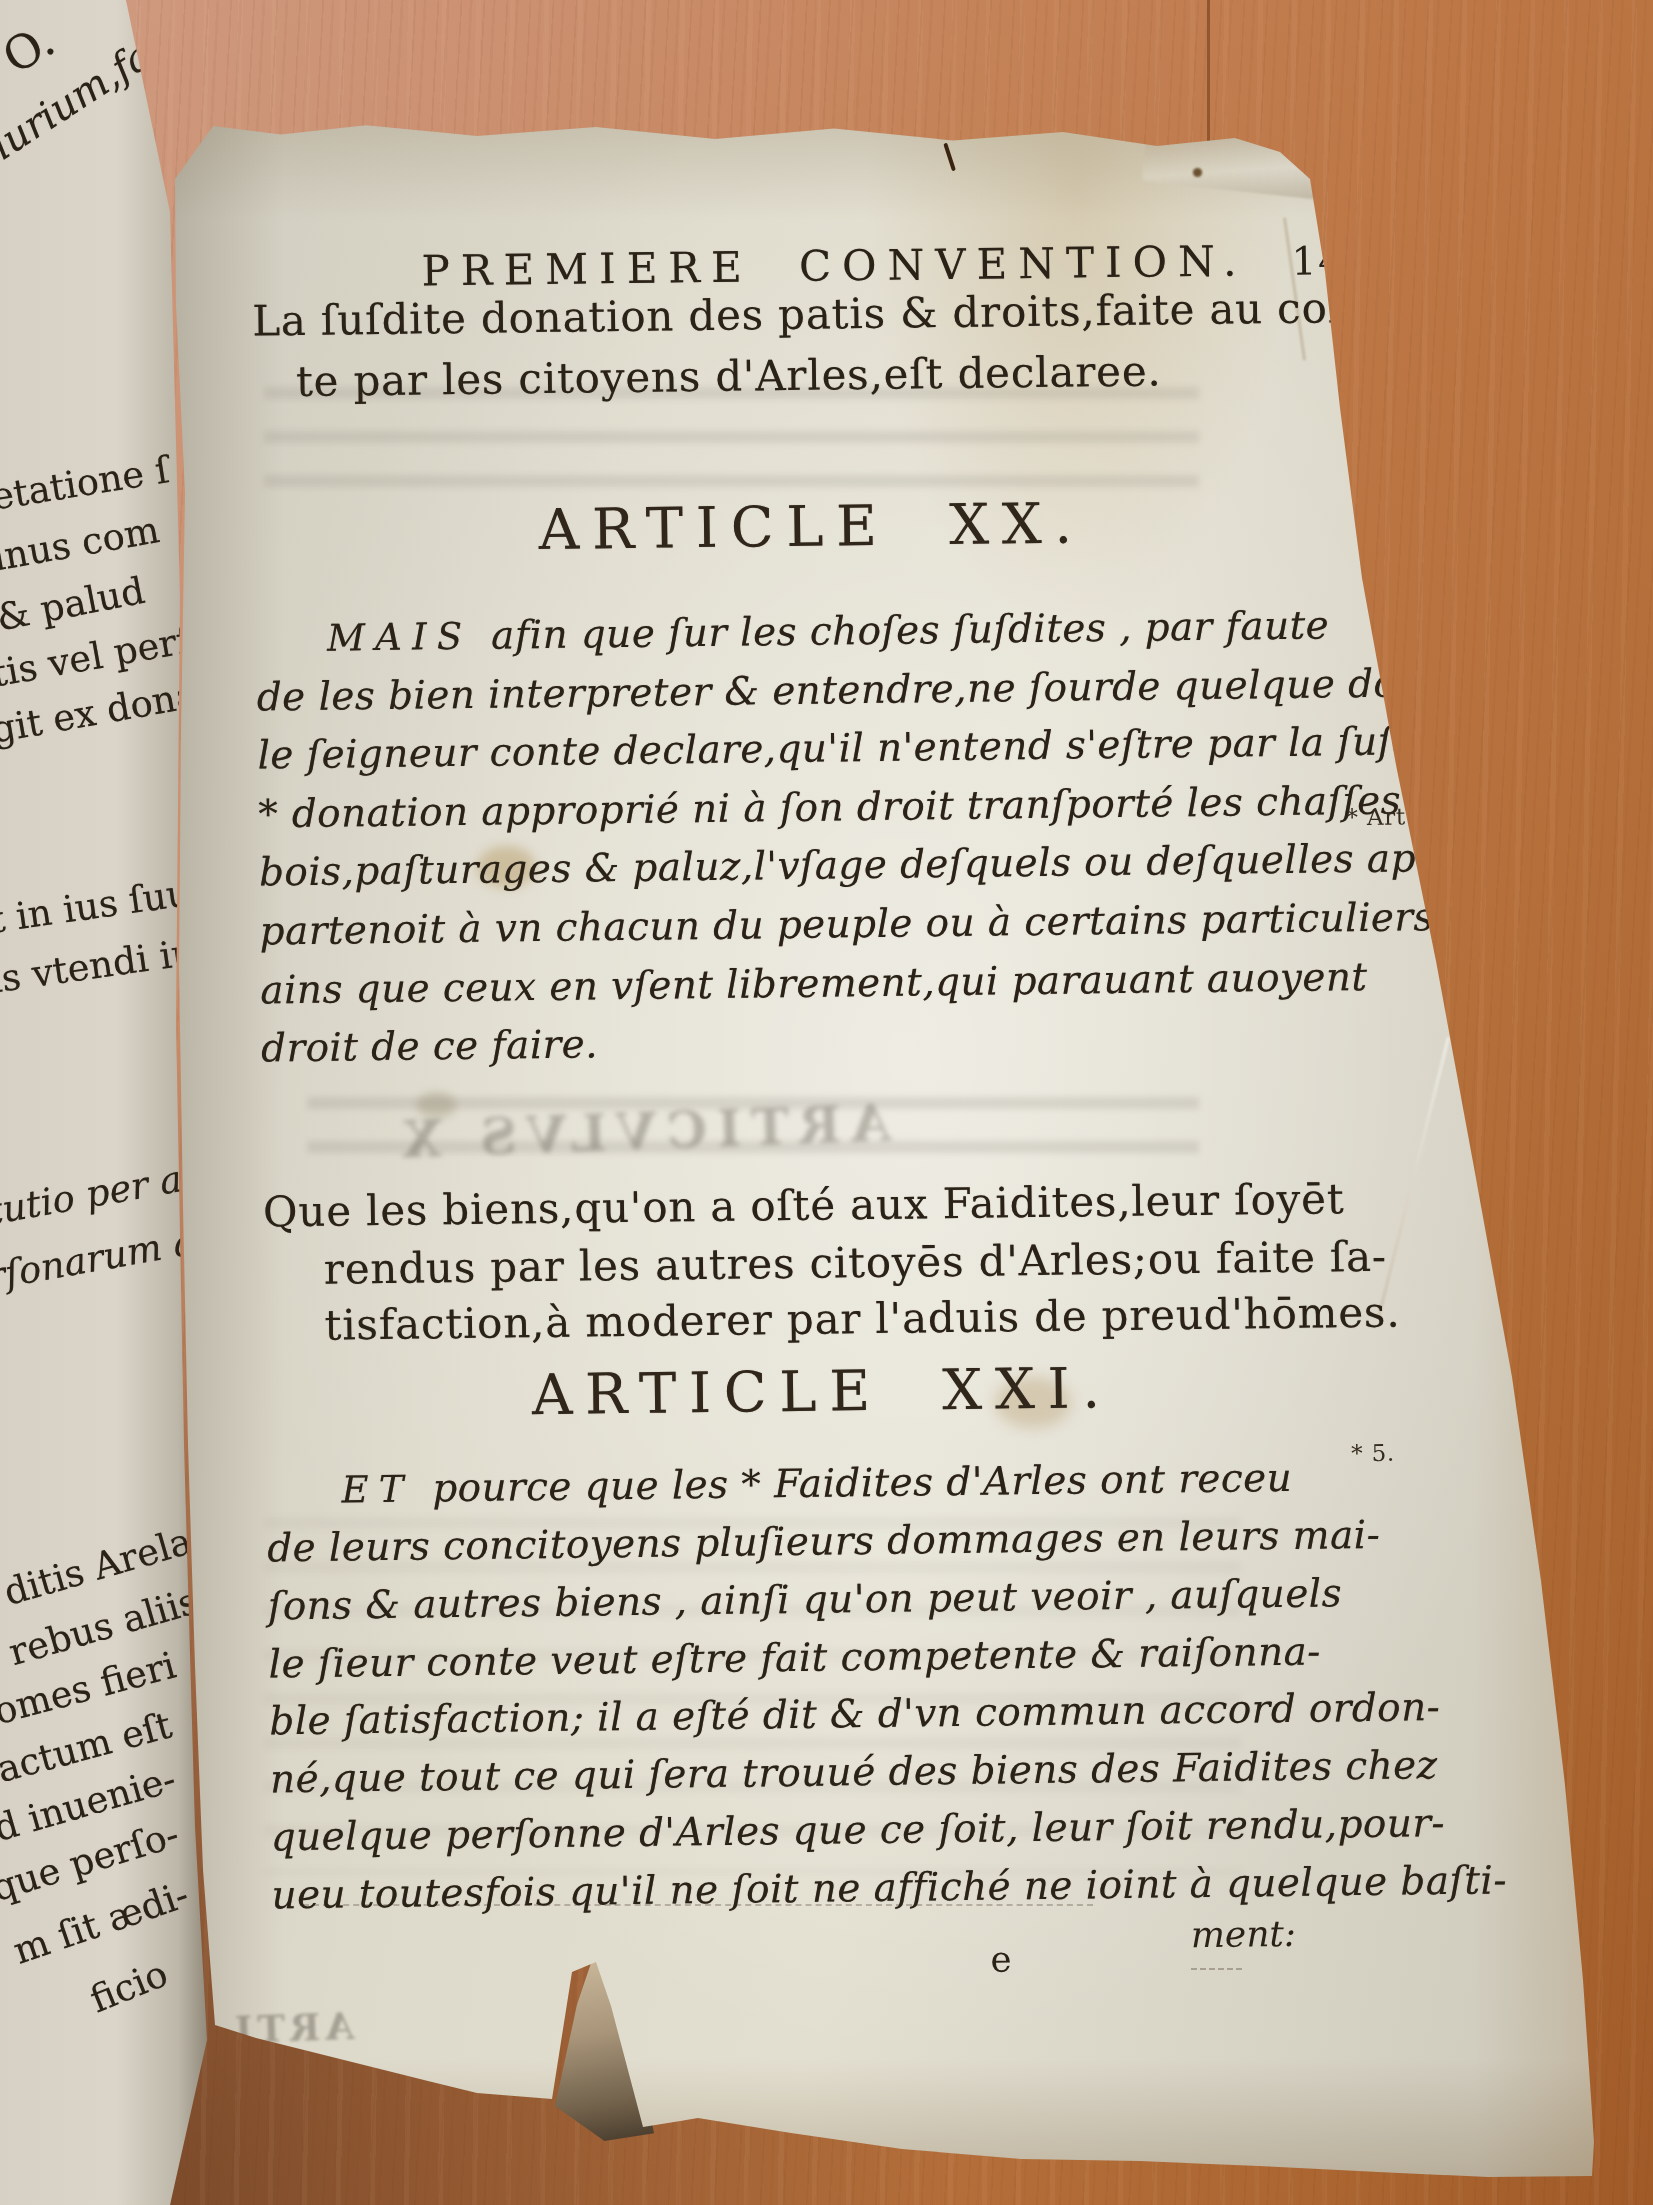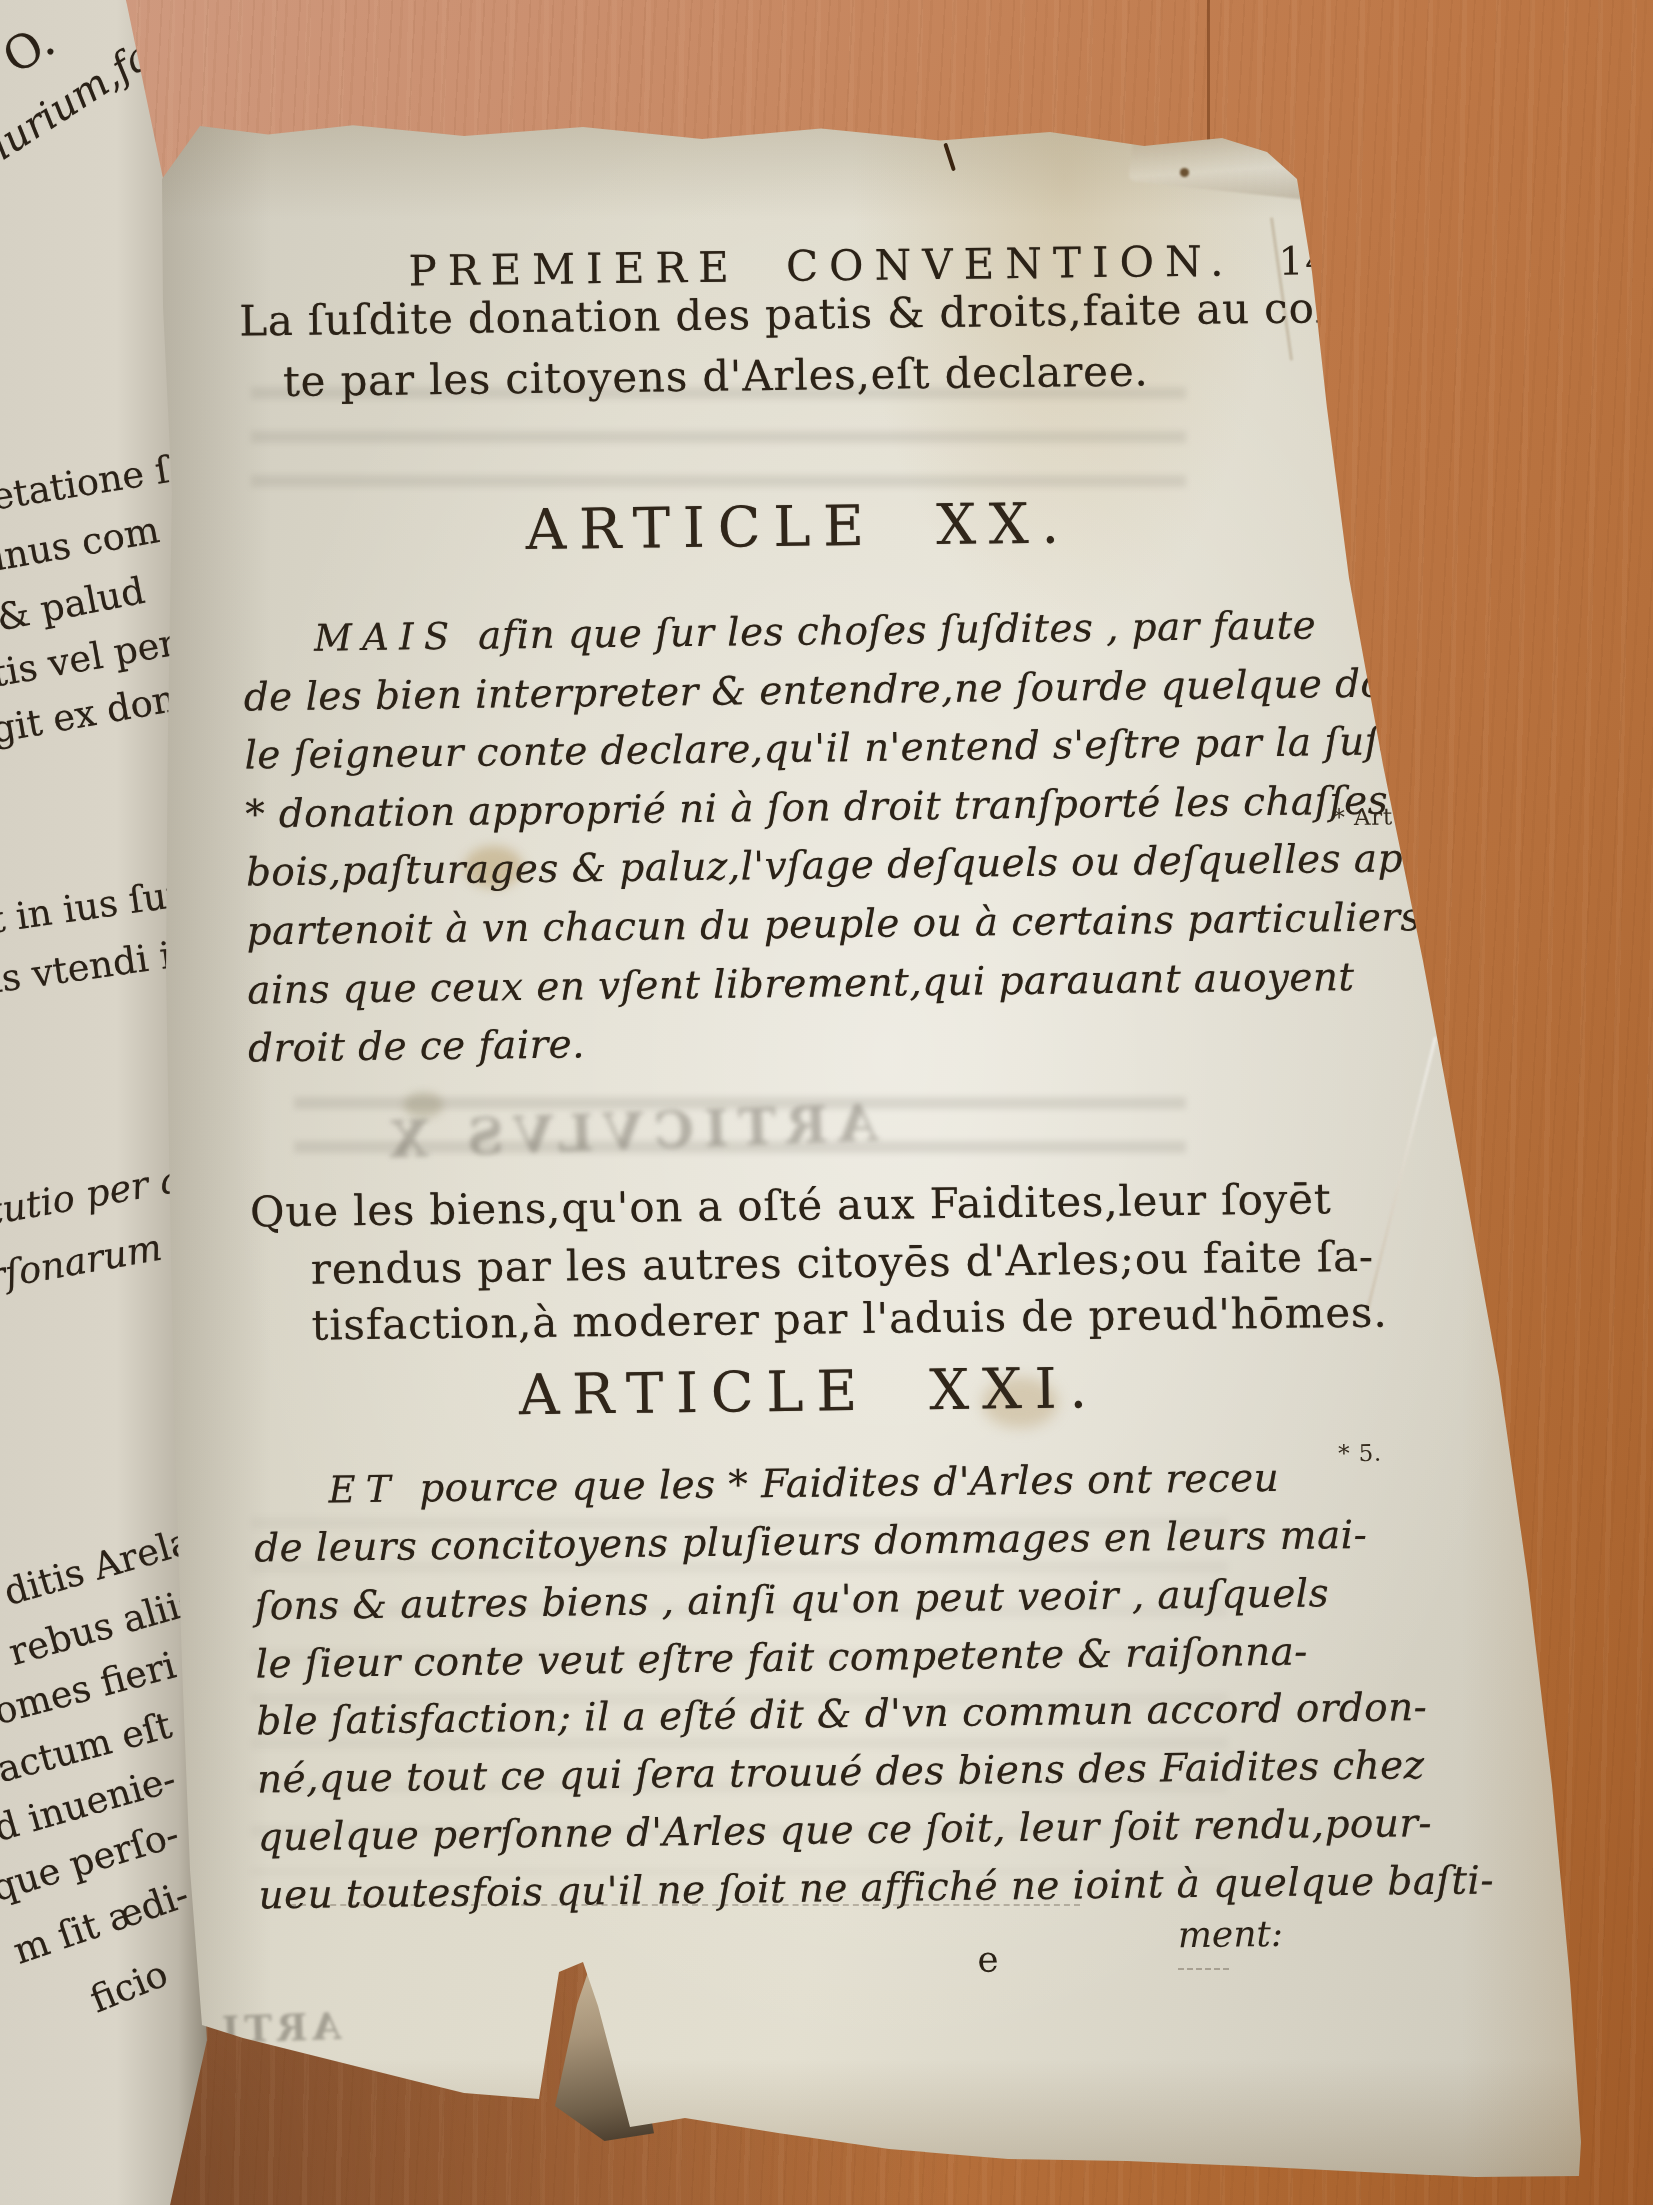--- a/index.html
+++ b/index.html
@@ -53,21 +53,21 @@
   .tear-fibre{
     position:absolute;left:544px;top:1946px;width:110px;height:195px;z-index:1;
     background:linear-gradient(170deg,#cbb99c 8%,#b3a habit 40%,#a8957a 45%,#70604a 80%,#46392a 100%);
     background:linear-gradient(170deg,#cbb99c 8%,#a8957a 45%,#70604a 80%,#46392a 100%);
     clip-path:polygon(48% 0,72% 20%,88% 60%,100% 96%,55% 100%,10% 82%,30% 30%);
     filter:blur(0.4px);
   }
 
   
   .page{
-    position:absolute;left:124px;top:115px;width:1470px;height:2091px;z-index:2;
+    position:absolute;left:137px;top:115px;width:1470px;height:2091px;z-index:2;
     background:
       radial-gradient(ellipse at 64% 3%, rgba(201,184,148,0.55), transparent 16%),
       radial-gradient(ellipse at 52% 45%, rgba(255,255,255,0.42), transparent 62%),
       linear-gradient(100deg,#cfcbbe 0%,#dedacb 30%,#e3dfd0 55%,#d8d4c6 78%,#ccc8ba 100%);
     clip-path:polygon(38px 64px,76px 11px,144px 19.5px,229px 10.2px,340px 21px,459px 12px,578px 24px,697px 13.6px,816px 25.5px,926px 17px,1020px 31px,1098px 23px,1143px 37px,1173px 64px,
       1188px 157px,1203px 293px,1225px 463px,1259px 650px,1299px 846px,1338px 1058px,1375px 1262px,1404px 1466px,1428px 1670px,1446px 1865px,1457px 2027px,1455px 2061px,
       1351px 2062px,1241px 2057px,1122px 2051px,1003px 2046px,884px 2044px,765px 2034px,654px 2018px,561px 2003px,506px 2012px,474px 1891px,459px 1847px,435px 1857px,415px 1984px,340px 1978px,263px 1959px,187px 1940px,119px 1923px,78px 1910px,
       66px 1755px,58px 1551px,51px 1330px,46px 1092px,42px 854px,44px 616px,48px 378px,39px 191px);
     filter:drop-shadow(8.5px 15.3px 18.7px rgba(50,24,6,0.55)) drop-shadow(0 5.1px 6.8px rgba(50,24,6,0.35));
   }

